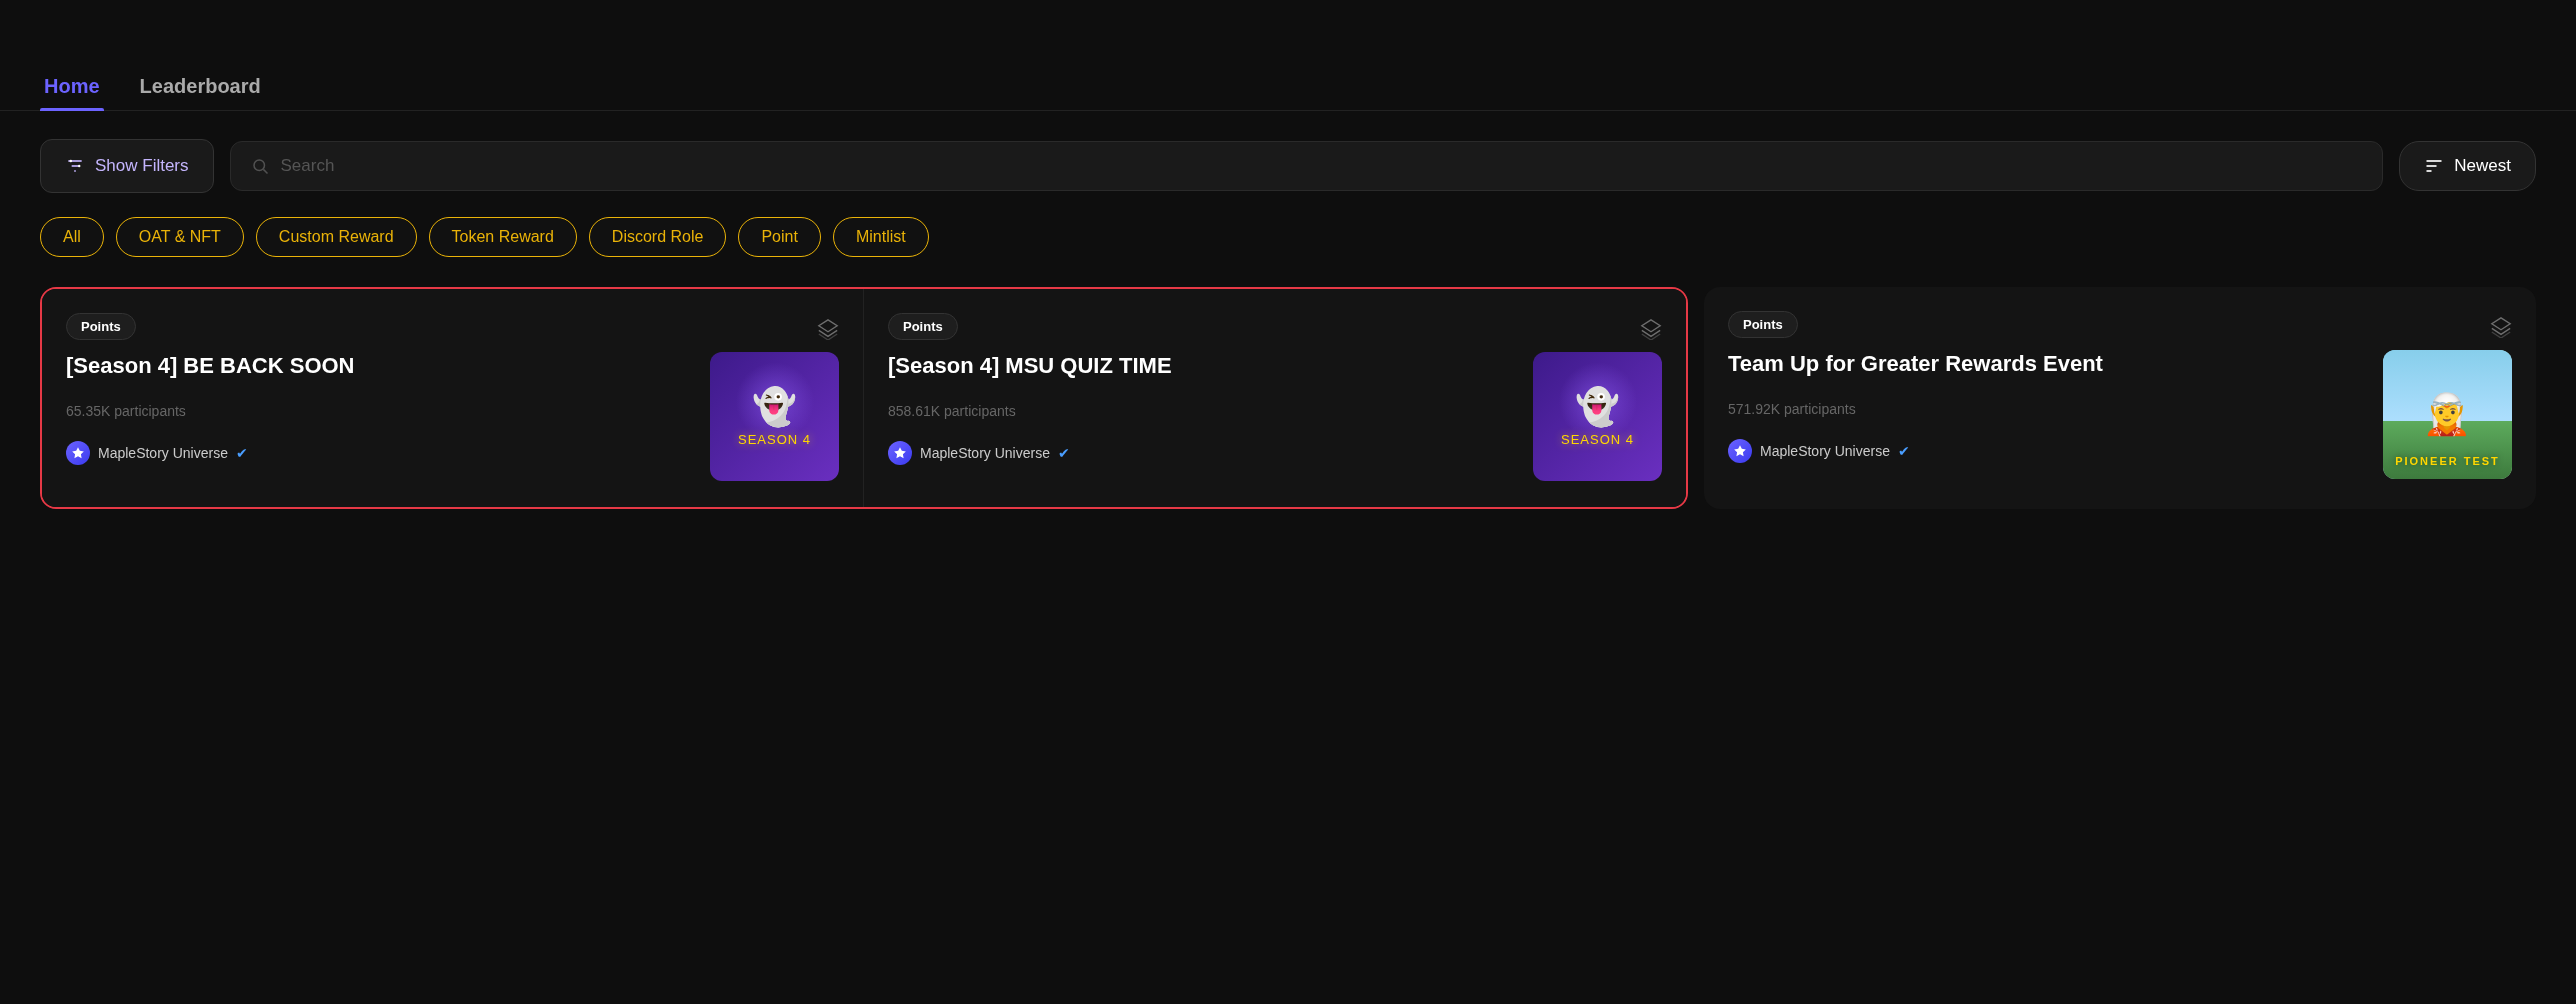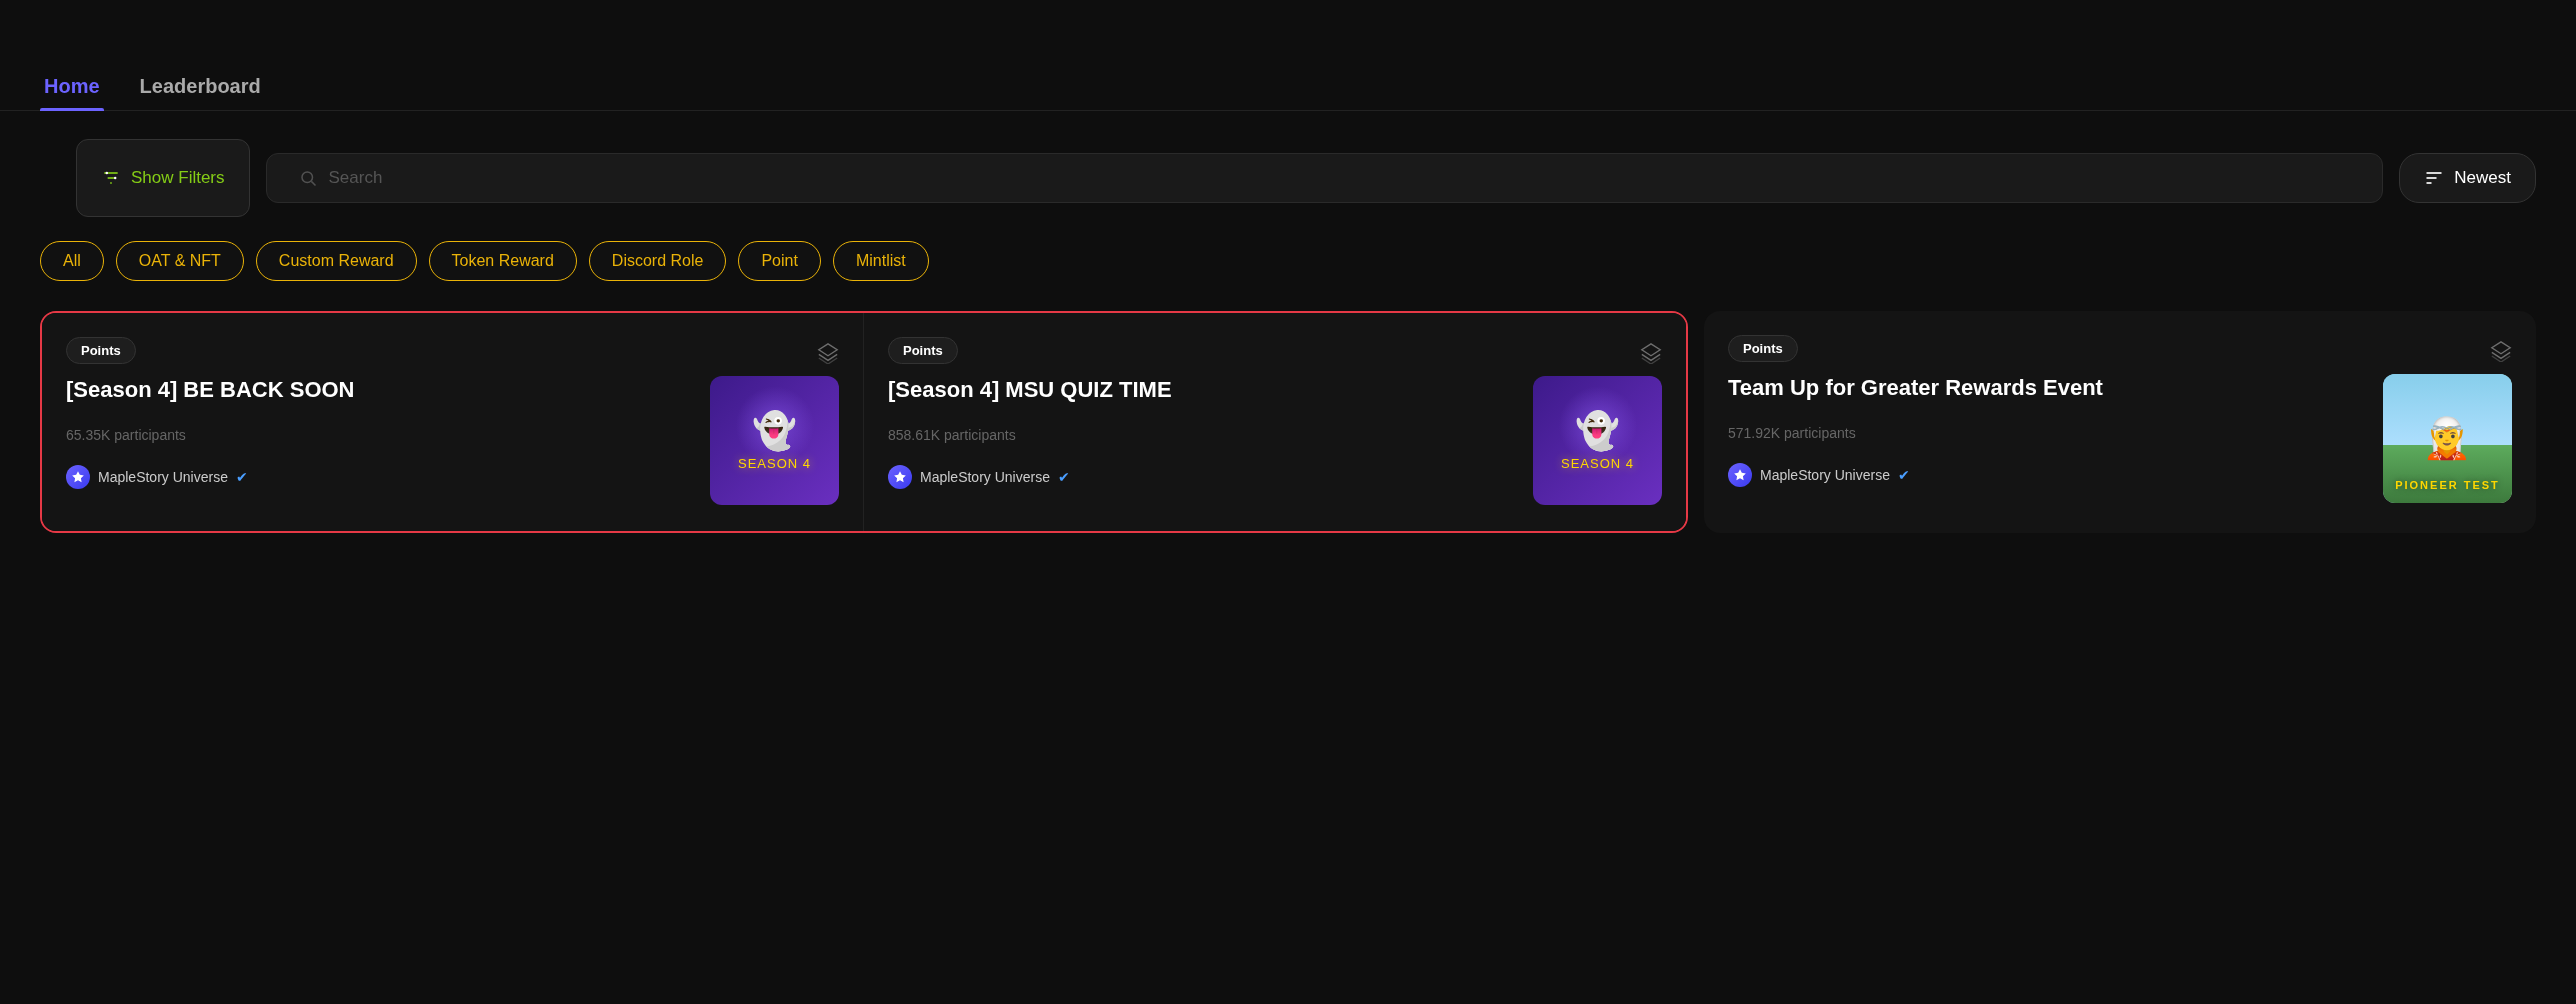--- a/index.html
+++ b/index.html
@@ -49,39 +49,38 @@
       gap: 16px;
       padding: 28px 40px 16px;
     }
     .show-filters-btn {
       display: flex;
       align-items: center;
       gap: 10px;
       background: #1a1a1a;
       border: 1px solid #333;
       border-radius: 12px;
-      color: #84cc16;
+      color: #c4b5fd;
       font-size: 17px;
       font-weight: 500;
-      padding: 28px 24px;
+      padding: 16px 24px;
       cursor: pointer;
       white-space: nowrap;
-      margin-left: 36px;
     }
     .show-filters-btn svg {
       flex-shrink: 0;
     }
     .search-bar {
       flex: 1;
       display: flex;
       align-items: center;
       background: #1a1a1a;
       border: 1px solid #2a2a2a;
       border-radius: 12px;
-      padding: 14px 32px;
+      padding: 14px 20px;
       gap: 12px;
     }
     .search-bar input {
       background: transparent;
       border: none;
       outline: none;
       color: #888;
       font-size: 17px;
       width: 100%;
     }

